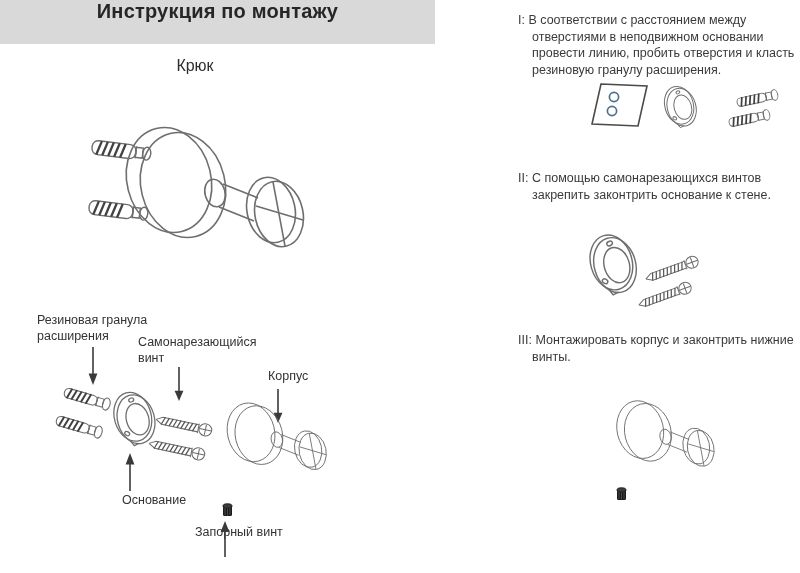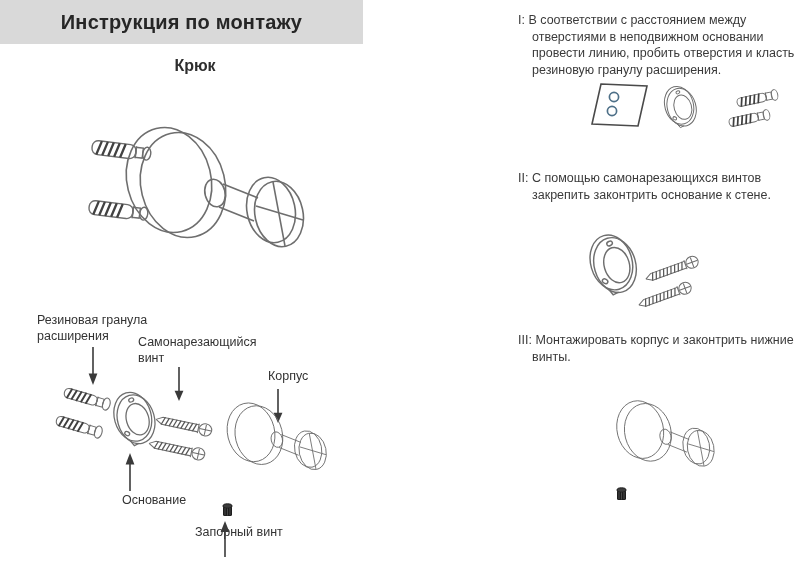--- a/index.html
+++ b/index.html
@@ -6,30 +6,30 @@
   html,body{width:800px;height:573px}
   body{
     background:#ffffff;
     font-family:"Liberation Sans",sans-serif;
     position:relative;
     overflow:hidden;
     color:#3a3a3a;
   }
   .abs{position:absolute}
   .header-band{
-    position:absolute;left:0;top:0;width:363px;height:44px;
+    position:absolute;left:0;top:0;width:435px;height:44px;
     background:#d9d9d9;
-    display:flex;align-items:center;justify-content:center;
+    display:flex;align-items:flex-start;justify-content:center;
   }
   .header-band h1{
     font-size:20px;font-weight:600;color:#262626;letter-spacing:.2px;
   }
   .subtitle{
     position:absolute;left:0;top:57px;width:390px;text-align:center;
-    font-size:16px;color:#2e2e2e;font-weight:bold;
+    font-size:16px;color:#2e2e2e;
   }
   .label{
     position:absolute;font-size:12.5px;line-height:16px;color:#333;margin-left:12px;
   }
   .label.center{}
   .step{
     position:absolute;left:518px;width:292px;
     font-size:12.5px;line-height:16.5px;color:#3a3a3a;
   }
   .step p{padding-left:14px;text-indent:-14px}

